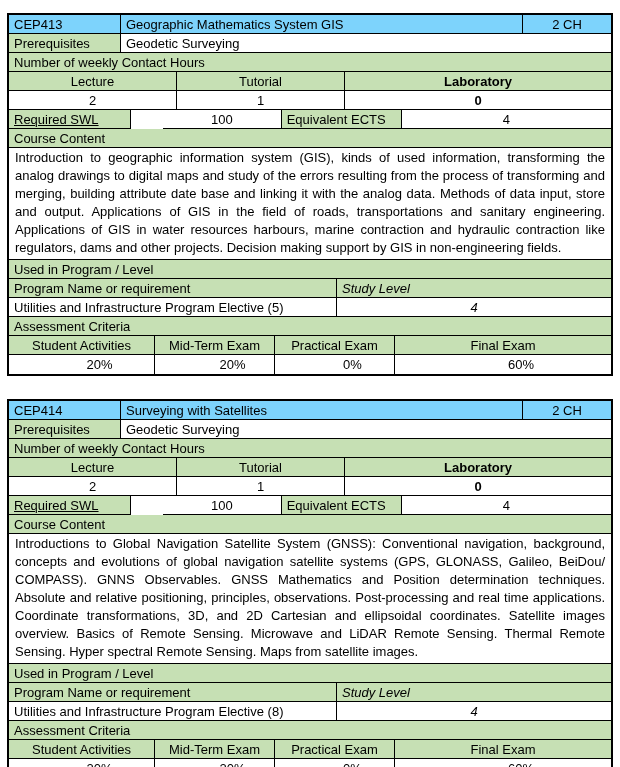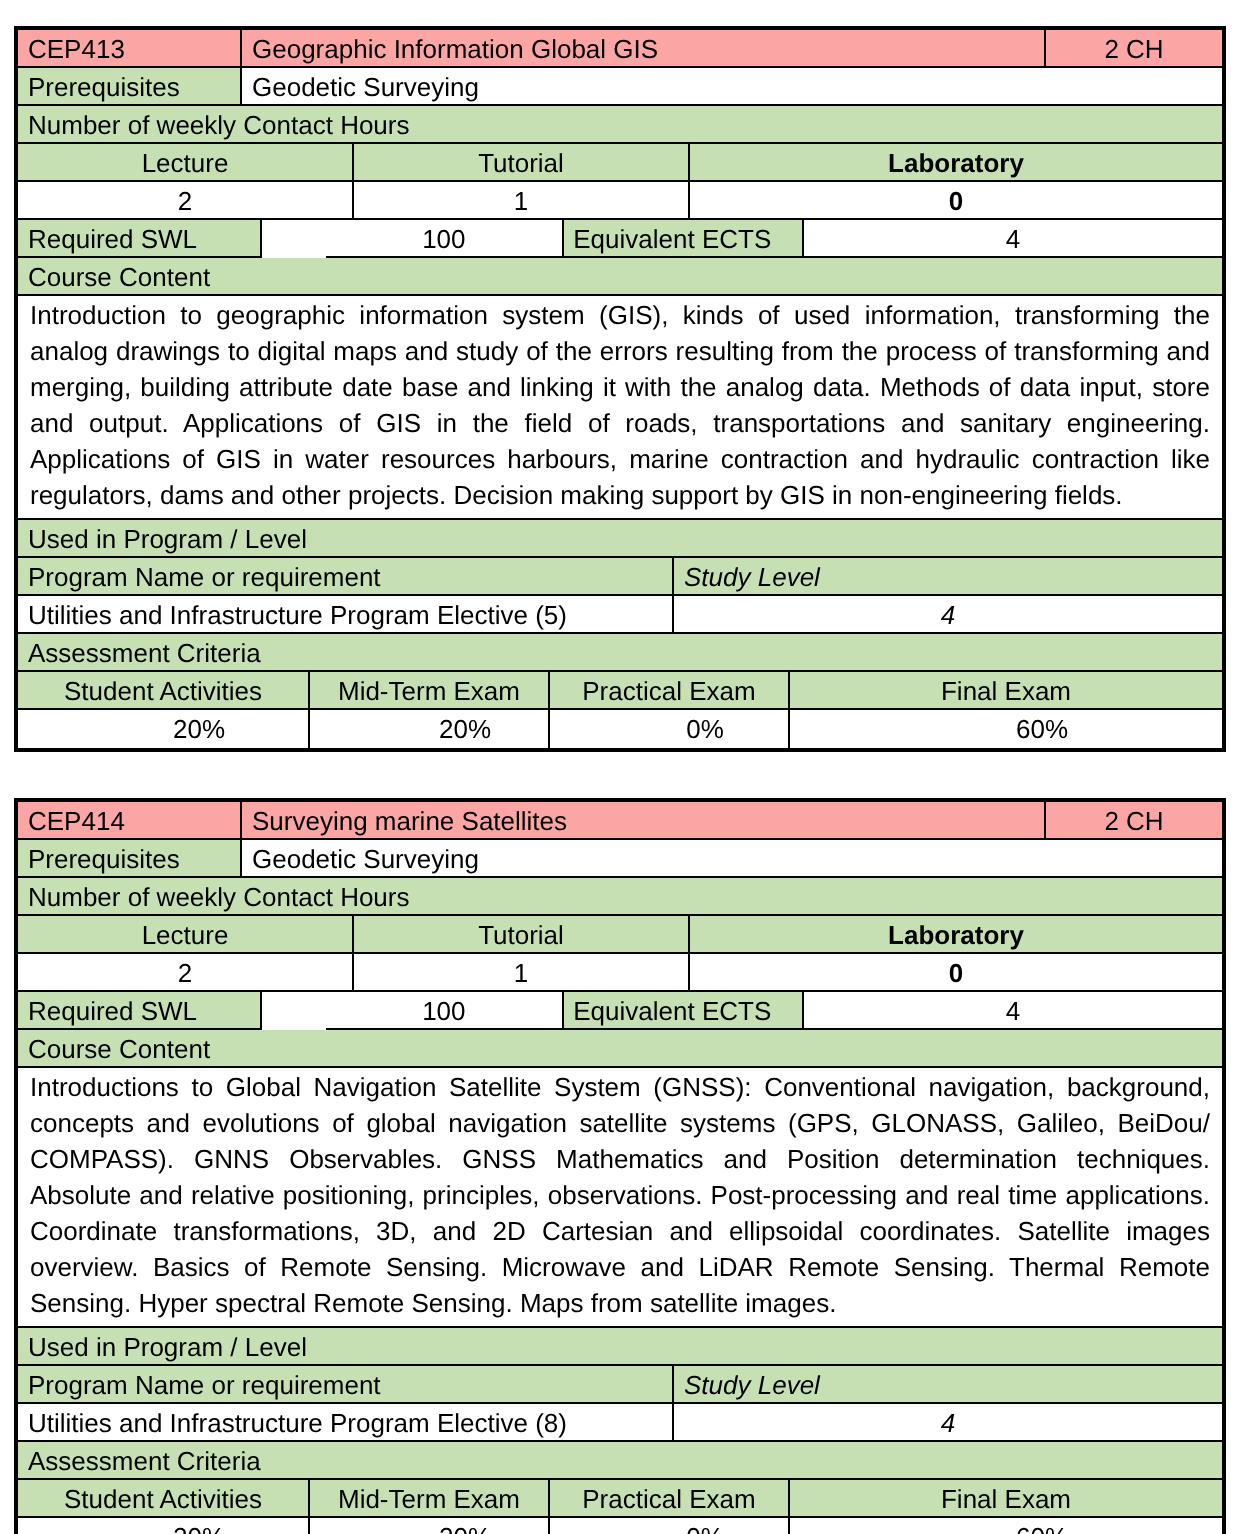--- a/index.html
+++ b/index.html
@@ -25,48 +25,48 @@
     border-bottom: 1px solid #000000;
     padding: 0 5px;
     height: 19px;
     display: flex;
     align-items: center;
     overflow: hidden;
     white-space: nowrap;
   }
   .row .cell:last-child { border-right: 0; }
   .row:last-child .cell { border-bottom: 0; padding-left: 41px; }
-  .blue  { background: #fca5a5; }
+  .blue  { background: #7dd3fc; }
   .green { background: #c6e0b4; }
   .c { justify-content: center; text-align: left; }
   .para {
     height: auto;
     display: block;
     white-space: normal;
     text-align: justify;
     line-height: 18px;
     padding: 1px 6px 2px 6px;
   }
   
   .w112 { width: 112px; } .w402 { width: 402px; } .w88  { width: 88px;  }
   .w490 { width: 490px; } .full { width: 602px; }
   .w168 { width: 168px; } .w266 { width: 266px; font-weight: bold; }
-  .w125 { width: 130px; } .w126 { width: 126px; margin-left: 32px; } .w128 { width: 128px; } .w223 { width: 223px; }
+  .w125 { width: 130px; text-decoration: underline; } .w126 { width: 126px; margin-left: 32px; } .w128 { width: 128px; } .w223 { width: 223px; }
   .w328 { width: 328px; } .w274 { width: 274px; font-style: italic; }
   .w146 { width: 146px; } .w120 { width: 120px; } .w216 { width: 216px; }
 </style>
 </head>
 <body>
 
 <div class="page">
 
   <div class="tbl">
     <div class="row">
       <div class="cell blue w112">CEP413</div>
-      <div class="cell blue w402">Geographic Information Global GIS</div>
+      <div class="cell blue w402">Geographic Mathematics System GIS</div>
       <div class="cell blue w88 c">2 CH</div>
     </div>
     <div class="row">
       <div class="cell green w112">Prerequisites</div>
       <div class="cell w490">Geodetic Surveying</div>
     </div>
     <div class="row">
       <div class="cell green full">Number of weekly Contact Hours</div>
     </div>
     <div class="row">
@@ -115,21 +115,21 @@
       <div class="cell w146 c">20%</div>
       <div class="cell w120 c">20%</div>
       <div class="cell w120 c">0%</div>
       <div class="cell w216 c">60%</div>
     </div>
   </div>
 
   <div class="tbl">
     <div class="row">
       <div class="cell blue w112">CEP414</div>
-      <div class="cell blue w402">Surveying marine Satellites</div>
+      <div class="cell blue w402">Surveying with Satellites</div>
       <div class="cell blue w88 c">2 CH</div>
     </div>
     <div class="row">
       <div class="cell green w112">Prerequisites</div>
       <div class="cell w490">Geodetic Surveying</div>
     </div>
     <div class="row">
       <div class="cell green full">Number of weekly Contact Hours</div>
     </div>
     <div class="row">

